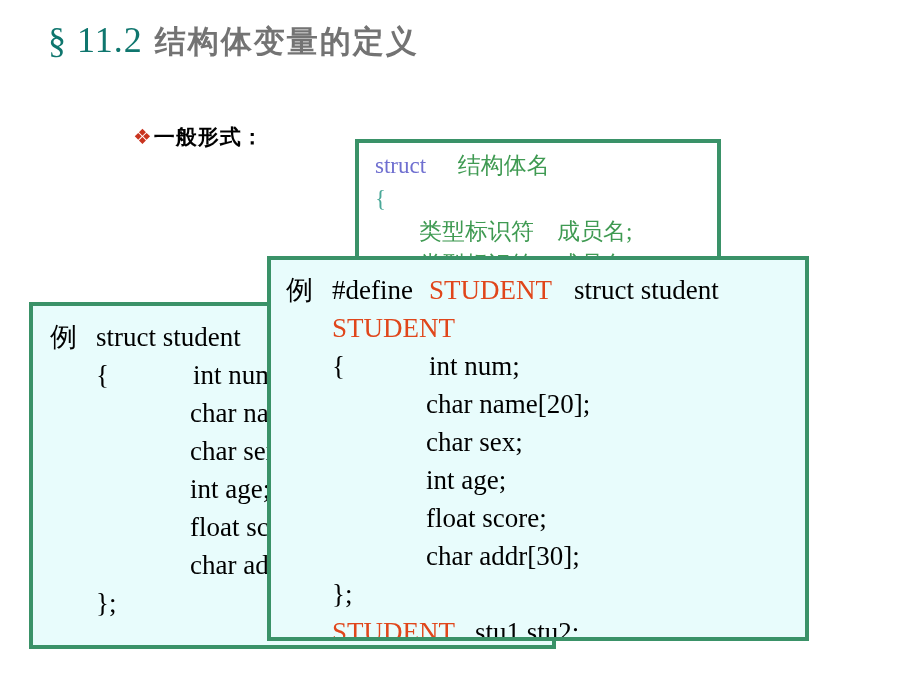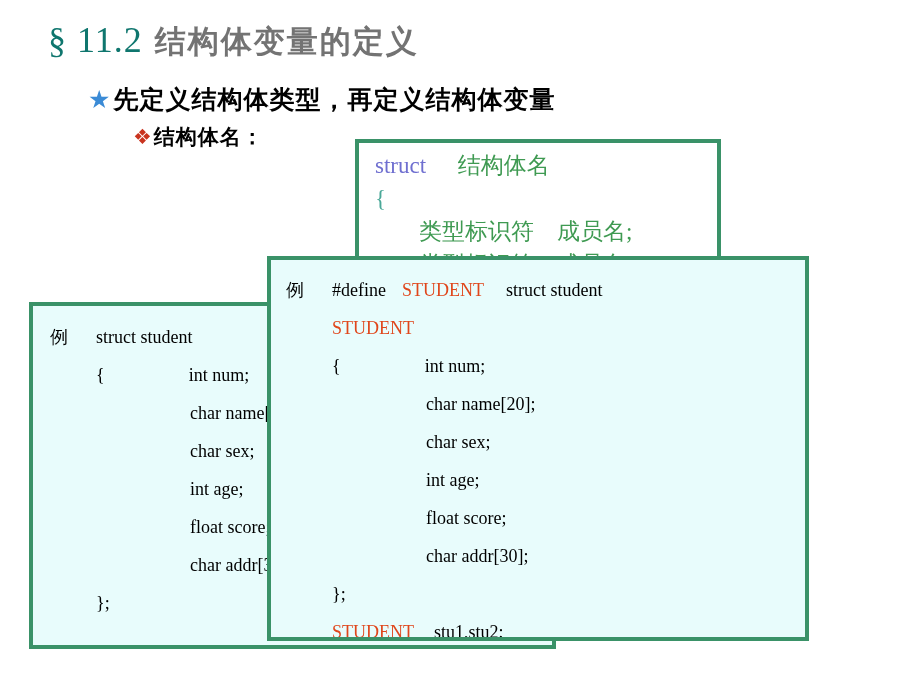--- a/index.html
+++ b/index.html
@@ -90,21 +90,21 @@
 
   
   #box-generic .code{font-size:23px;line-height:33px;padding-top:6px;padding-left:16px;}
   .kw-struct{color:#6f6fd0;}
   .t-green{color:#3f9a52;}
   .t-teal{color:#4aa898;}
   .indent1{display:inline-block;width:44px;}
 
   
   #box-example1 .code,#box-example2 .code{
-    font-size:18px;line-height:38px;color:#000000;
+    font-size:27px;line-height:38px;color:#000000;
     padding-top:10px;
   }
   #box-example1 .code{padding-left:17px;padding-top:12px;}
   #box-example2 .code{padding-left:15px;padding-top:11px;}
   .ex-label{display:inline-block;min-width:46px;}
   .ind-a{display:inline-block;width:46px;}
   .ind-b{display:inline-block;width:84px;}
   .ind-c{display:inline-block;width:140px;}
   .t-red{color:#cc0000;}
   .t-orange{color:#e0461b;}
@@ -112,26 +112,23 @@
 </style>
 </head>
 <body>
 
 <div class="slide">
 
   <div class="title">
     <span class="sec">§ 11.2</span><span class="cn">结构体变量的定义</span>
   </div>
 
-  <div class="line-star">
-    <span class="bullet">★</span><span class="cn">先定义结构体类型，再定义结构体变量</span>
-  </div>
 
   <div class="line-diamond">
-    <span class="bullet">❖</span><span class="cn">结构体名：</span>
+    <span class="bullet">❖</span><span class="cn">一般形式：</span>
   </div>
 
   <div class="codebox" id="box-generic">
     <div class="code">
       <div class="nowrap">
         <span class="kw-struct">struct</span>
         <span class="t-green" style="margin-left:26px;">结构体名</span>
       </div>
       <div class="nowrap">
         <span class="t-teal">{</span>

